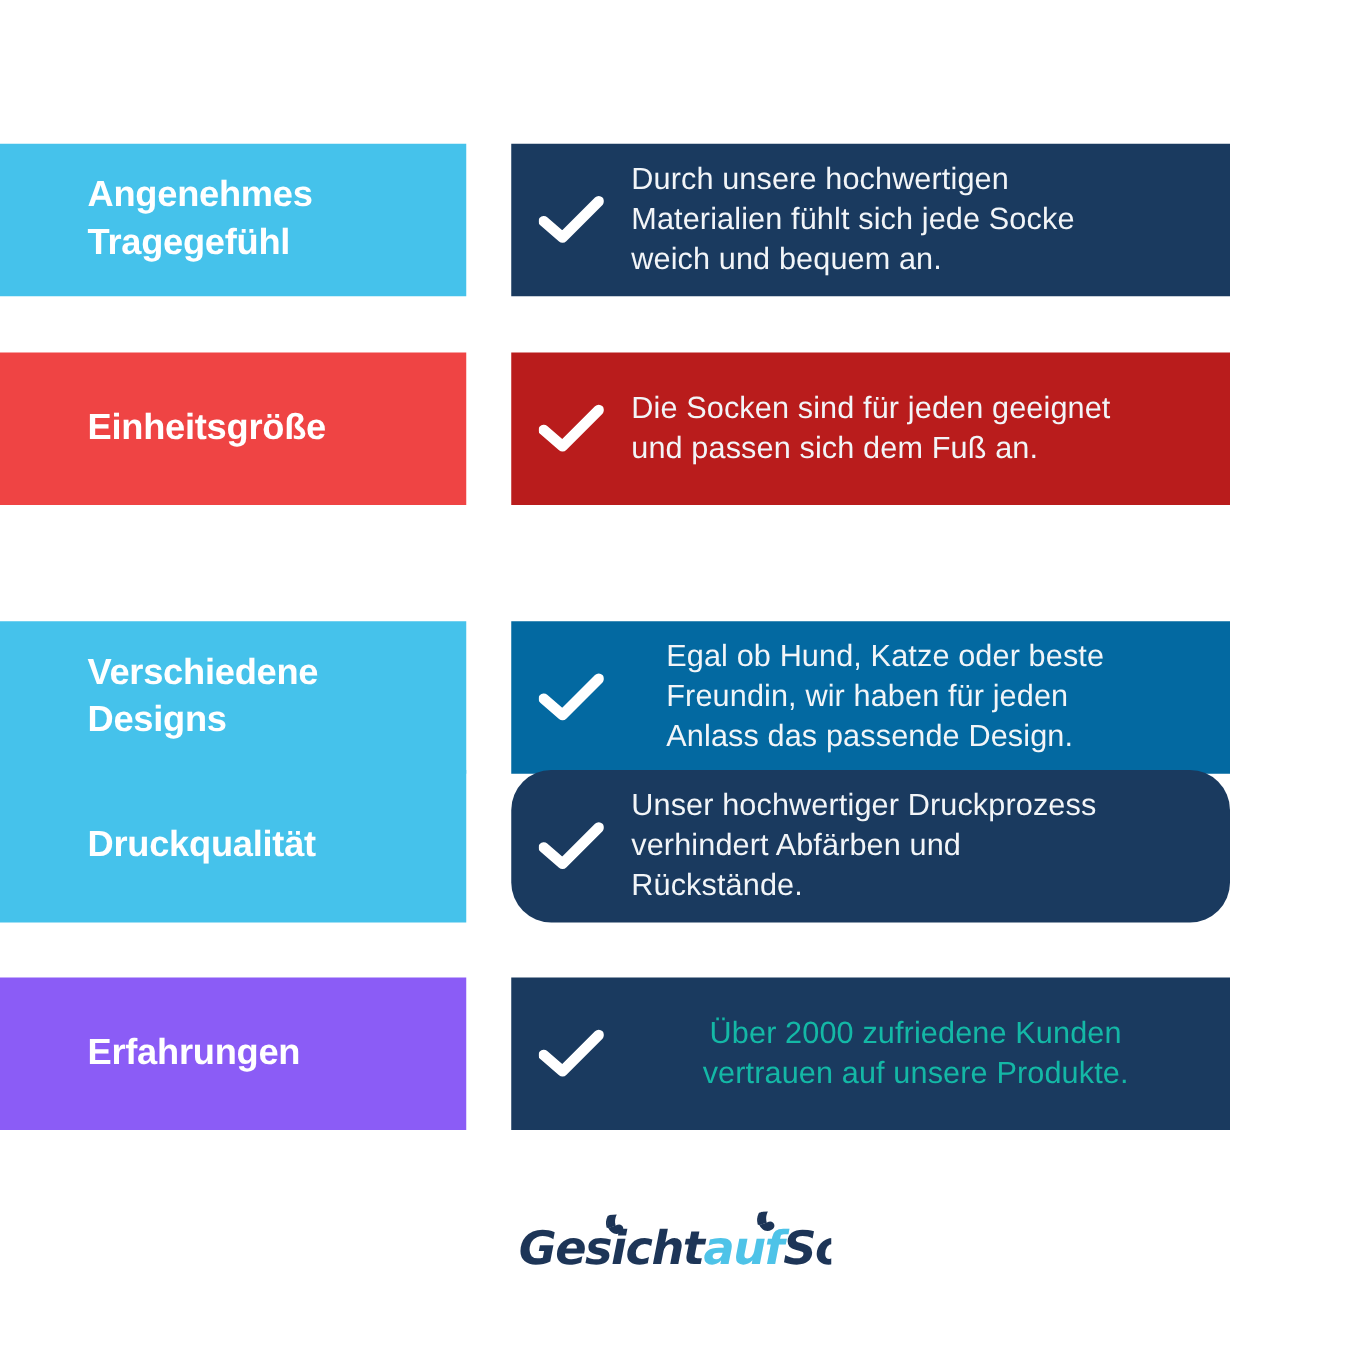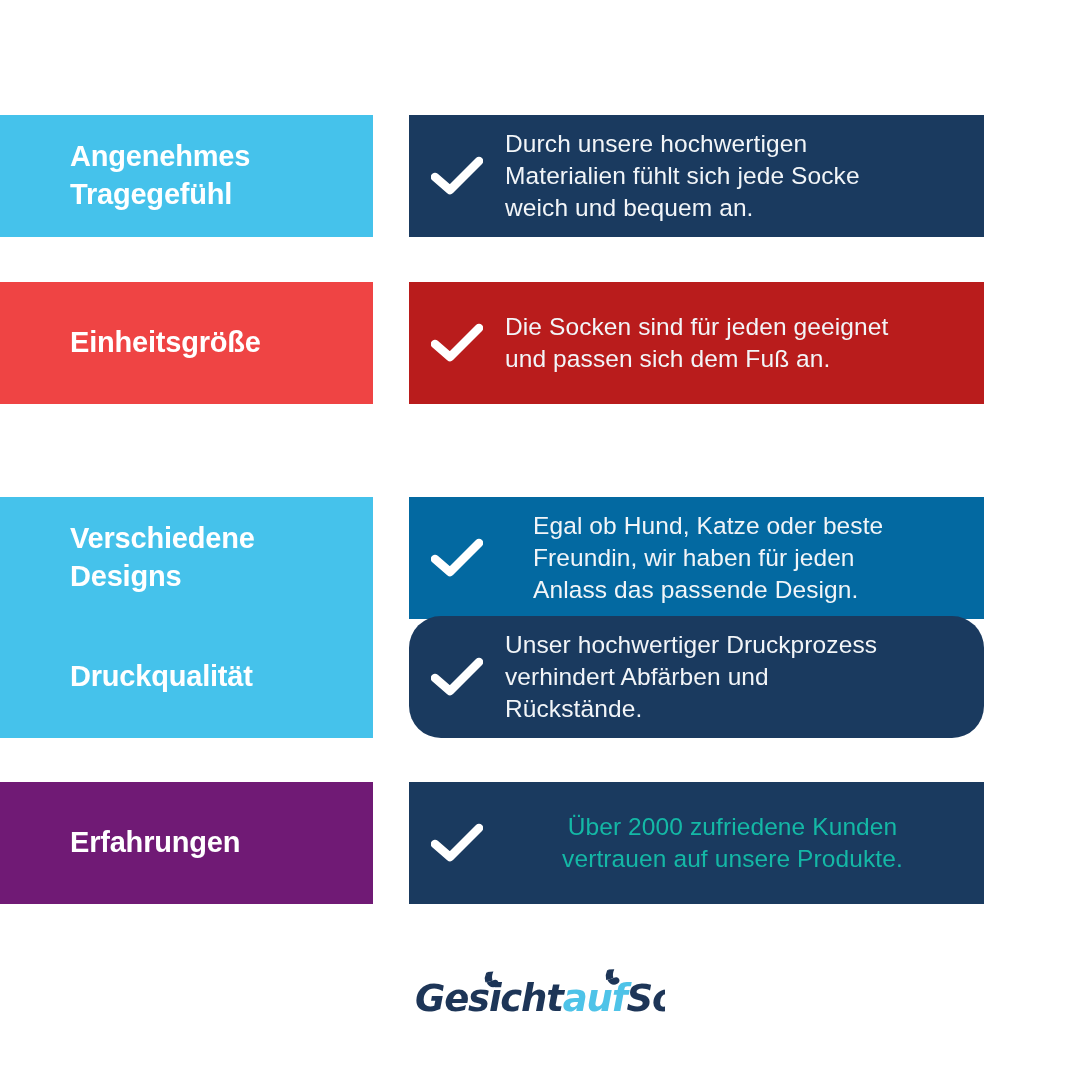--- a/index.html
+++ b/index.html
@@ -152,21 +152,21 @@
           <path d="M4 21 L19 34 L48 5" fill="none" stroke="#ffffff" stroke-width="8.5" stroke-linecap="round" stroke-linejoin="round"></path>
         </svg>
       </div>
       <div class="desc-text" style="color: rgb(242, 245, 248);">Unser hochwertiger Druckprozess
 verhindert Abfärben und
 Rückstände.</div>
     </div>
   </div>
 
   <div class="row row-5">
-    <div class="label-panel" style="background: #701a75;">
+    <div class="label-panel" style="background: #8b5cf6;">
       <div class="label-text" style="color: rgb(255, 255, 255);">Erfahrungen</div>
     </div>
     <div class="desc-panel" style="background: rgb(26, 58, 95);">
       <div class="check-wrap">
         <svg width="52" height="40" viewBox="0 0 52 40" aria-hidden="true">
           <path d="M4 21 L19 34 L48 5" fill="none" stroke="#ffffff" stroke-width="8.5" stroke-linecap="round" stroke-linejoin="round"></path>
         </svg>
       </div>
       <div class="desc-text" style="color: #14b8a6; text-align: center;">Über 2000 zufriedene Kunden
 vertrauen auf unsere Produkte.</div>

